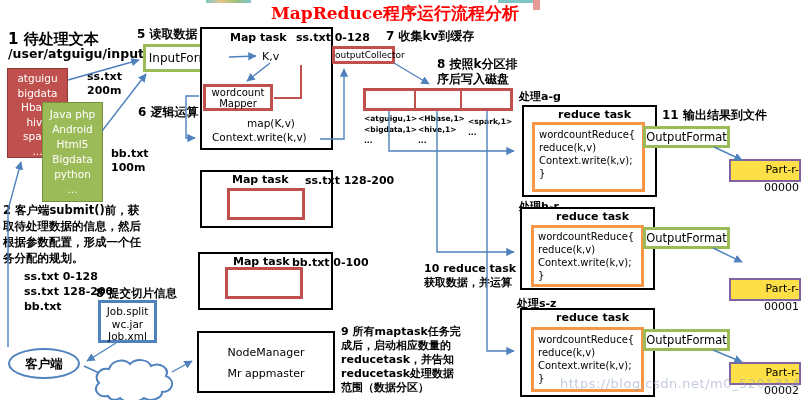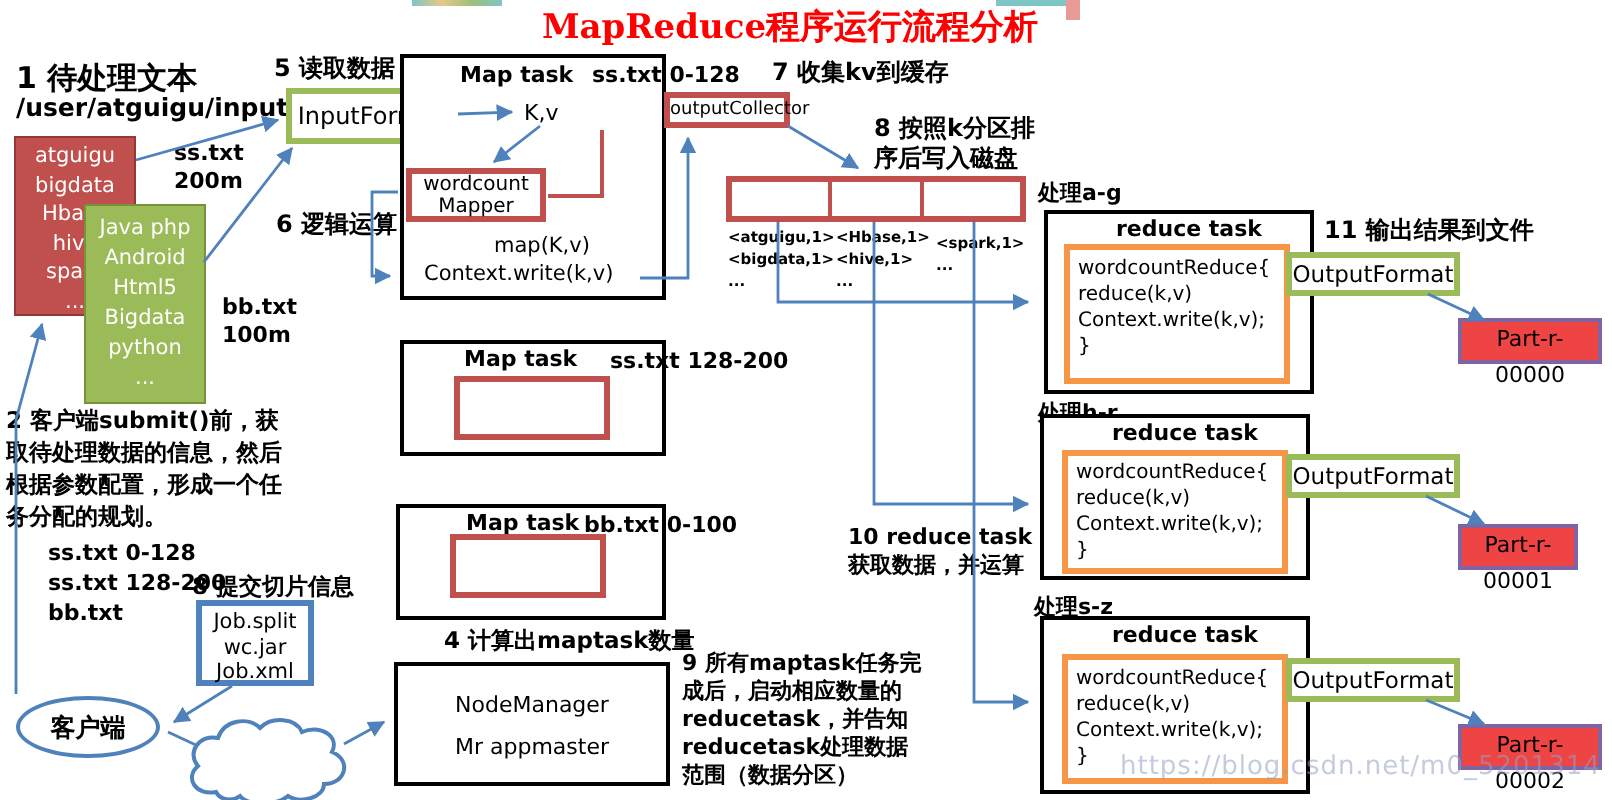--- a/index.html
+++ b/index.html
@@ -8,21 +8,21 @@
   #stage { position:relative; width:806px; height:400px; background:#fff; overflow:hidden; }
   .abs { position:absolute; }
   .pre { white-space:pre-line; }
   .lbl { font-weight:600; color:#000; line-height:1.25; }
   .ctr { text-align:center; }
   .title { font-family:"DejaVu Serif","Liberation Serif",serif; font-weight:bold; font-size:17px; color:#FF0000; }
   .black-box { border:2.5px solid #000; background:#fff; }
   .red-border { border:3px solid #C0504D; background:#fff; }
   .green-border { border:3px solid #9BBB59; background:#fff; }
   .orange-border { border:3px solid #F79646; background:#fff; }
-  .purple-border { border:2.5px solid #8064A2; background:#ef4444; }
+  .purple-border { border:2.5px solid #8064A2; background:#fde047;text-align:right; }
   .blue-border { border:3px solid #4F81BD; background:#fff; }
   .fill-red { background:#C0504D; border:1px solid #953734; color:#fff; }
   .fill-green { background:#9BBB59; border:1px solid #76933C; color:#fff; }
   .code { font-size:10px; line-height:13px; }
   .kvlabel { font-size:7.5px; line-height:11px; font-weight:600; }
   .watermark { font-size:13px; color:rgba(150,160,195,0.55); letter-spacing:0.5px; }
   svg.overlay { position:absolute; left:0; top:0; pointer-events:none; z-index:30; }
   .boxtitle { font-size:11px; font-weight:600; }
 </style>
 </head>
@@ -117,21 +117,20 @@
     <div>Job.split</div>
     <div>wc.jar</div>
     <div>Job.xml</div>
   </div>
 
   <div class="abs ctr" style="left:8px;top:348px;width:72px;height:31px;border:2px solid #4F81BD;border-radius:50%;background:#fff;font-size:12.5px;font-weight:600;line-height:27px;">客户端</div>
   <svg class="abs" width="90" height="48" viewBox="0 0 90 48" style="left:90px;top:355px;">
     <path d="M18,41 C8,43 2,34 9,28 C3,21 10,12 19,14 C22,5 34,3 40,9 C46,3 58,4 61,11 C70,7 80,13 76,21 C86,25 83,37 72,37 C72,44 60,47 54,43 C48,48 34,48 30,43 C26,46 20,45 18,41 Z" fill="#ffffff" stroke="#4F81BD" stroke-width="2"></path>
   </svg>
 
-  <div class="abs lbl" style="left:222px;top:313px;font-size:11.5px;">4 计算出maptask数量</div>
   <div class="abs black-box" style="left:197px;top:331px;width:138px;height:62px;">
     <div class="ctr" style="font-size:11px;margin-top:13px;">NodeManager</div>
     <div class="ctr" style="font-size:11px;margin-top:8px;">Mr appmaster</div>
   </div>
 
   <div class="abs lbl" style="left:341px;top:325px;width:122px;font-size:11px;line-height:14px;">9 所有maptask任务完成后，启动相应数量的reducetask，并告知reducetask处理数据范围（数据分区）</div>
   <div class="abs lbl" style="left:424px;top:262px;width:94px;font-size:11px;line-height:14px;">10 reduce task获取数据，并运算</div>
 
   <div class="abs lbl" style="left:519px;top:90px;font-size:11px;">处理a-g</div>
   <div class="abs black-box" style="left:522px;top:105px;width:135px;height:92px;"></div>
@@ -149,21 +148,21 @@
   <div class="abs lbl" style="left:519px;top:200px;font-size:11px;">处理h-r</div>
   <div class="abs black-box" style="left:520px;top:207px;width:135px;height:83px;"></div>
   <div class="abs boxtitle" style="left:556px;top:210px;">reduce task</div>
   <div class="abs orange-border" style="left:531px;top:225px;width:113px;height:62px;padding:2px 0 0 4px;">
     <div class="code">wordcountReduce{</div>
     <div class="code">reduce(k,v)</div>
     <div class="code">Context.write(k,v);</div>
     <div class="code">}</div>
   </div>
   <div class="abs green-border ctr" style="left:643px;top:227px;width:87px;height:22px;font-size:11.5px;line-height:16px;z-index:5;">OutputFormat</div>
-  <div class="abs purple-border ctr" style="left:729px;top:262px;width:60px;height:23px;font-size:11px;line-height:18px;">Part-r-00001</div>
+  <div class="abs purple-border ctr" style="left:729px;top:278px;width:72px;height:23px;font-size:11px;line-height:18px;">Part-r-00001</div>
 
   <div class="abs lbl" style="left:517px;top:297px;font-size:11px;">处理s-z</div>
   <div class="abs black-box" style="left:520px;top:308px;width:135px;height:89px;"></div>
   <div class="abs boxtitle" style="left:556px;top:311px;">reduce task</div>
   <div class="abs orange-border" style="left:531px;top:327px;width:113px;height:65px;padding:3px 0 0 4px;">
     <div class="code">wordcountReduce{</div>
     <div class="code">reduce(k,v)</div>
     <div class="code">Context.write(k,v);</div>
     <div class="code">}</div>
   </div>

